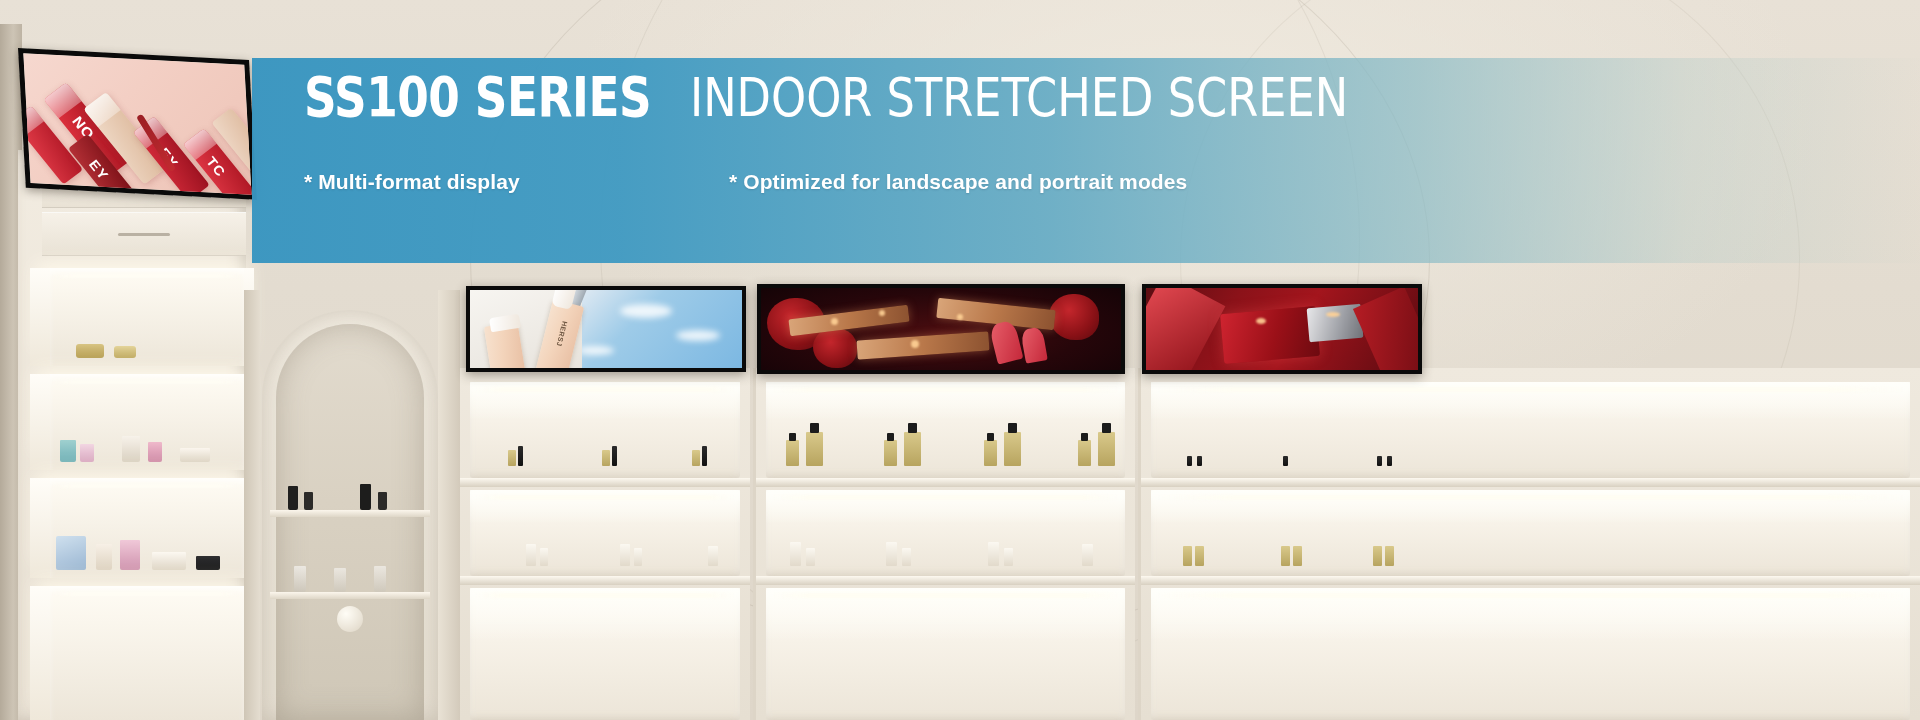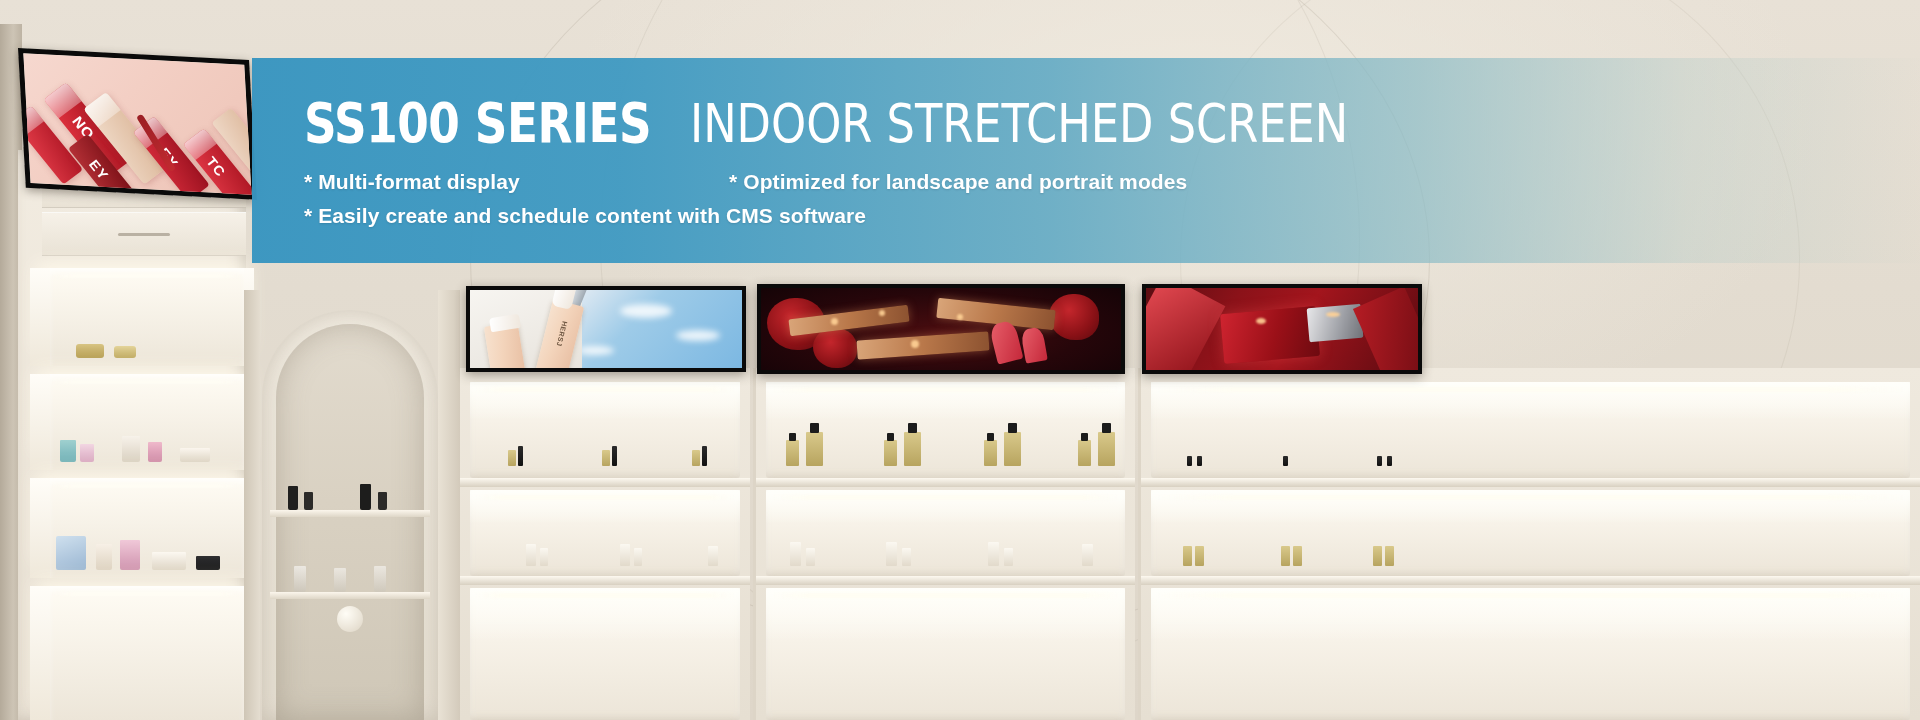--- a/index.html
+++ b/index.html
@@ -216,21 +216,21 @@
     position:absolute; left:252px; top:58px; width:1668px; height:205px;
     background:linear-gradient(90deg,
        rgba(56,149,192,.97) 0%,
        rgba(64,154,194,.96) 22%,
        rgba(98,170,196,.90) 48%,
        rgba(140,188,198,.72) 70%,
        rgba(182,204,200,.40) 86%,
        rgba(214,214,202,.06) 100%);
   }
   #banner-title {
-    position:absolute; left:52px; top:34px;
+    position:absolute; left:52px; top:8px;
     white-space:nowrap; color:#fff;
     font-size:54px; line-height:62px;
   }
   .t-bold {
     font-family:"Liberation Sans Narrow","DejaVu Sans Condensed","Liberation Sans",sans-serif;
     font-weight:700; font-stretch:condensed;
     letter-spacing:-.5px; font-size:56px;
     transform:scaleX(.9); display:inline-block; transform-origin:left center;
   }
   .t-light {
@@ -507,15 +507,14 @@
   </div>
 </div>
 
 <div id="banner">
   <div id="banner-title">
     <span class="t-bold">SS100 SERIES</span><span class="t-light"> INDOOR STRETCHED SCREEN</span>
   </div>
   <div class="bullets">
     <div class="bullet">* Multi-format display</div>
     <div class="bullet">* Optimized for landscape and portrait modes</div>
-    <div class="bullet">* Easily create and schedule content with CMS software</div>
   </div>
 </div>
 
 </body></html>

